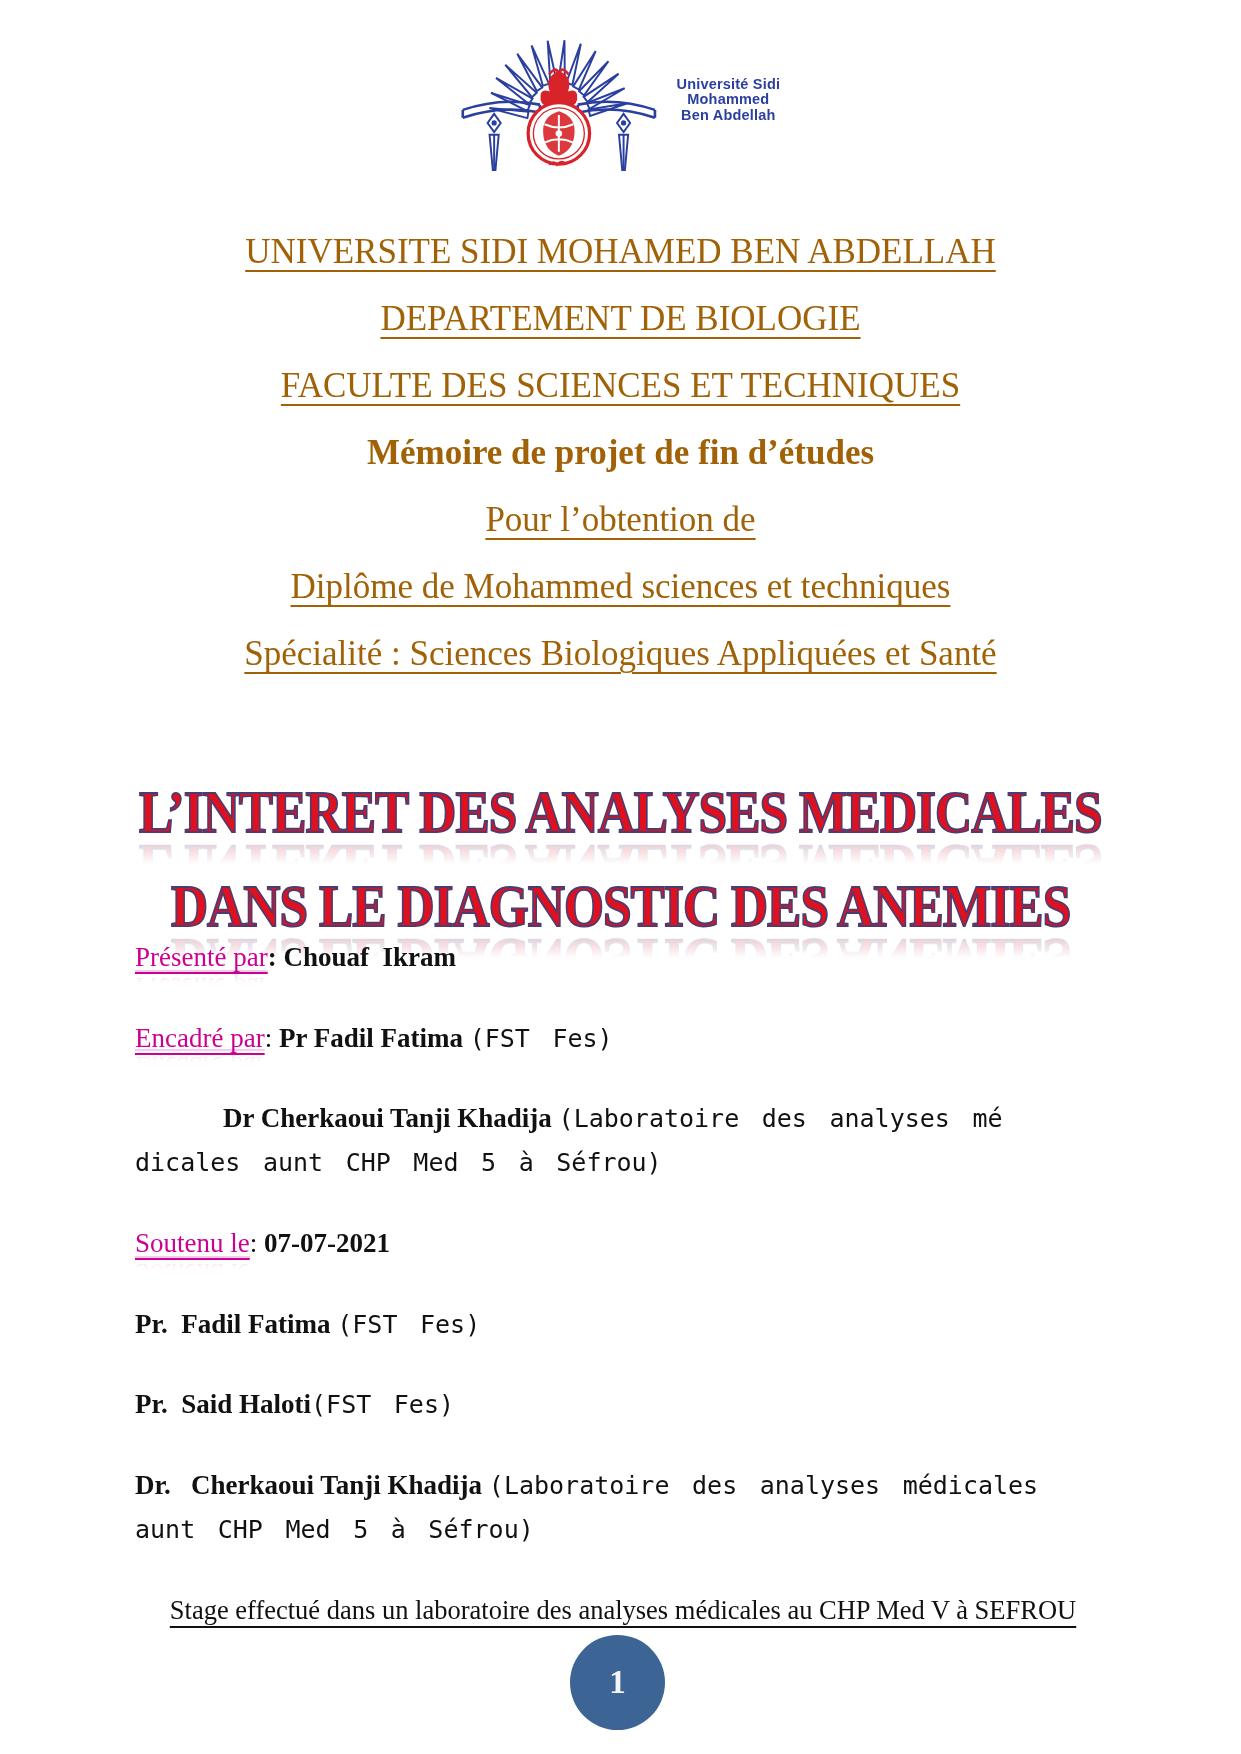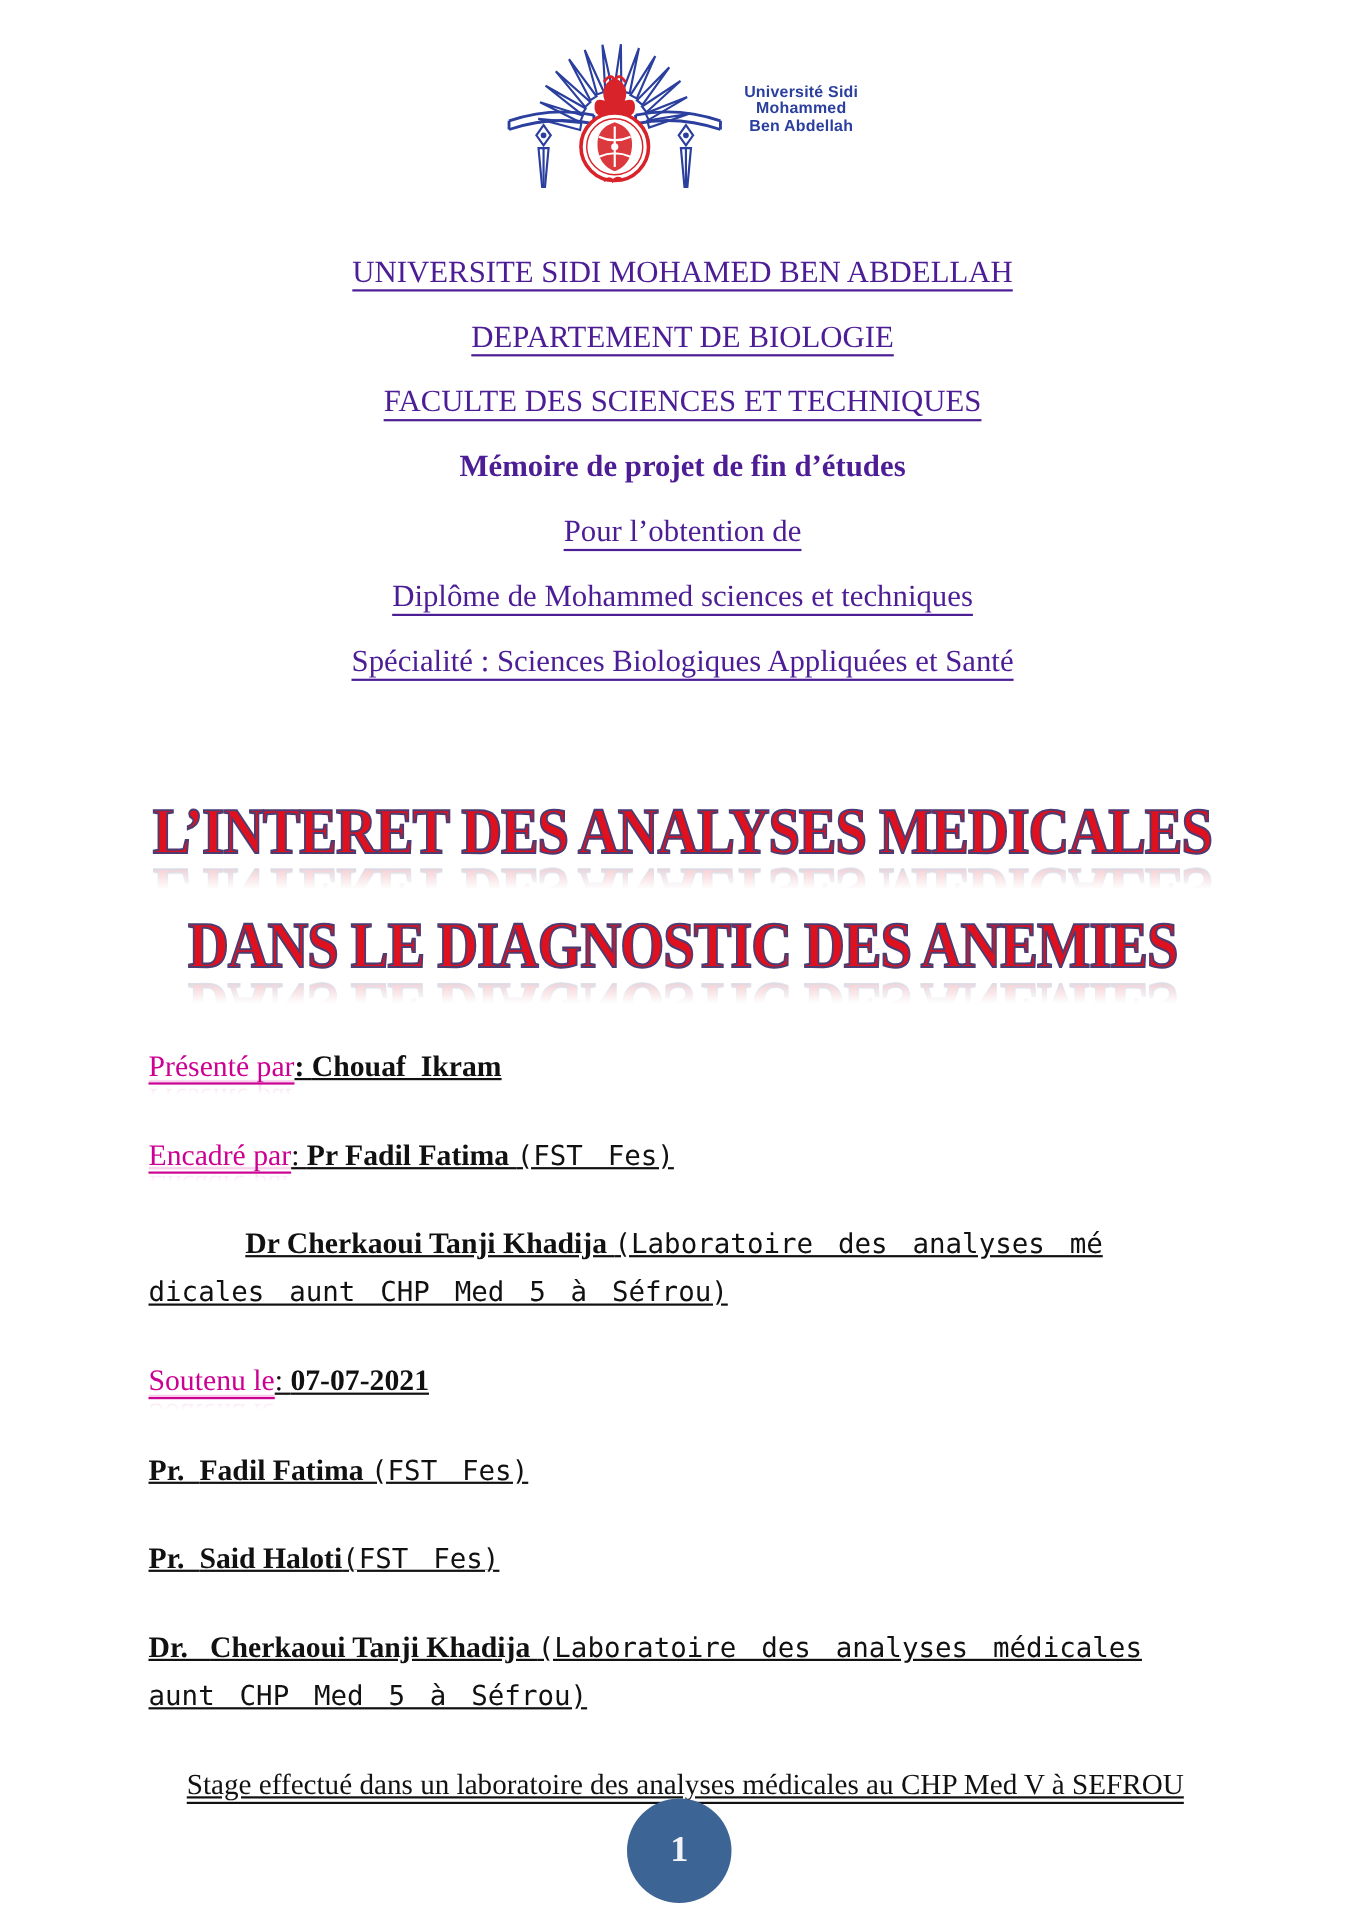--- a/index.html
+++ b/index.html
@@ -25,53 +25,51 @@
     letter-spacing:.2px;
   }
 
   
   .header-block{
     margin-top:30px;
     display:flex; flex-direction:column; align-items:center;
     gap:27px;
   }
   .hline{
-    font-size:28px; color:#4c1d95; text-align:center; white-space:pre-wrap;
+    font-size:35px; color:#a16207; text-align:center; white-space:pre-wrap;
   }
   .underl{
     text-decoration:underline;
     text-underline-offset:7px;
     text-decoration-thickness:1.5px;
   }
   .hbold{ font-weight:bold; }
 
   
   .main-title{
     margin-top:108px;
-    display:flex; flex-direction:column; align-items:center; gap:44px;
+    display:flex; flex-direction:column; align-items:center; gap:34px;
   }
   .title-line{
     display:inline-block;
     font-weight:bold;
     font-size:53px;
     letter-spacing:-1px;
     white-space:pre;
     color:#e0111f;
     -webkit-text-stroke:1.7px #4c3c72;
     transform:scale(0.97,1.12);
     -webkit-box-reflect: below -12px linear-gradient(to bottom, transparent 52%, rgba(0,0,0,0.35));
   }
 
   
   .info-block{
-    margin-top:58px;
     padding:0 130px 0 135px;
     font-size:27px;
     line-height:1.62;
-    text-decoration:underline;
   }
   .para{ margin-bottom:37px; }
   .ws{ white-space:pre-wrap; }
   .maglabel{
     color:#cc0092;
     text-decoration:underline;
     text-decoration-color:#cc0092;
     text-underline-offset:6px;
     text-decoration-thickness:1.5px;
     display:inline-block;

